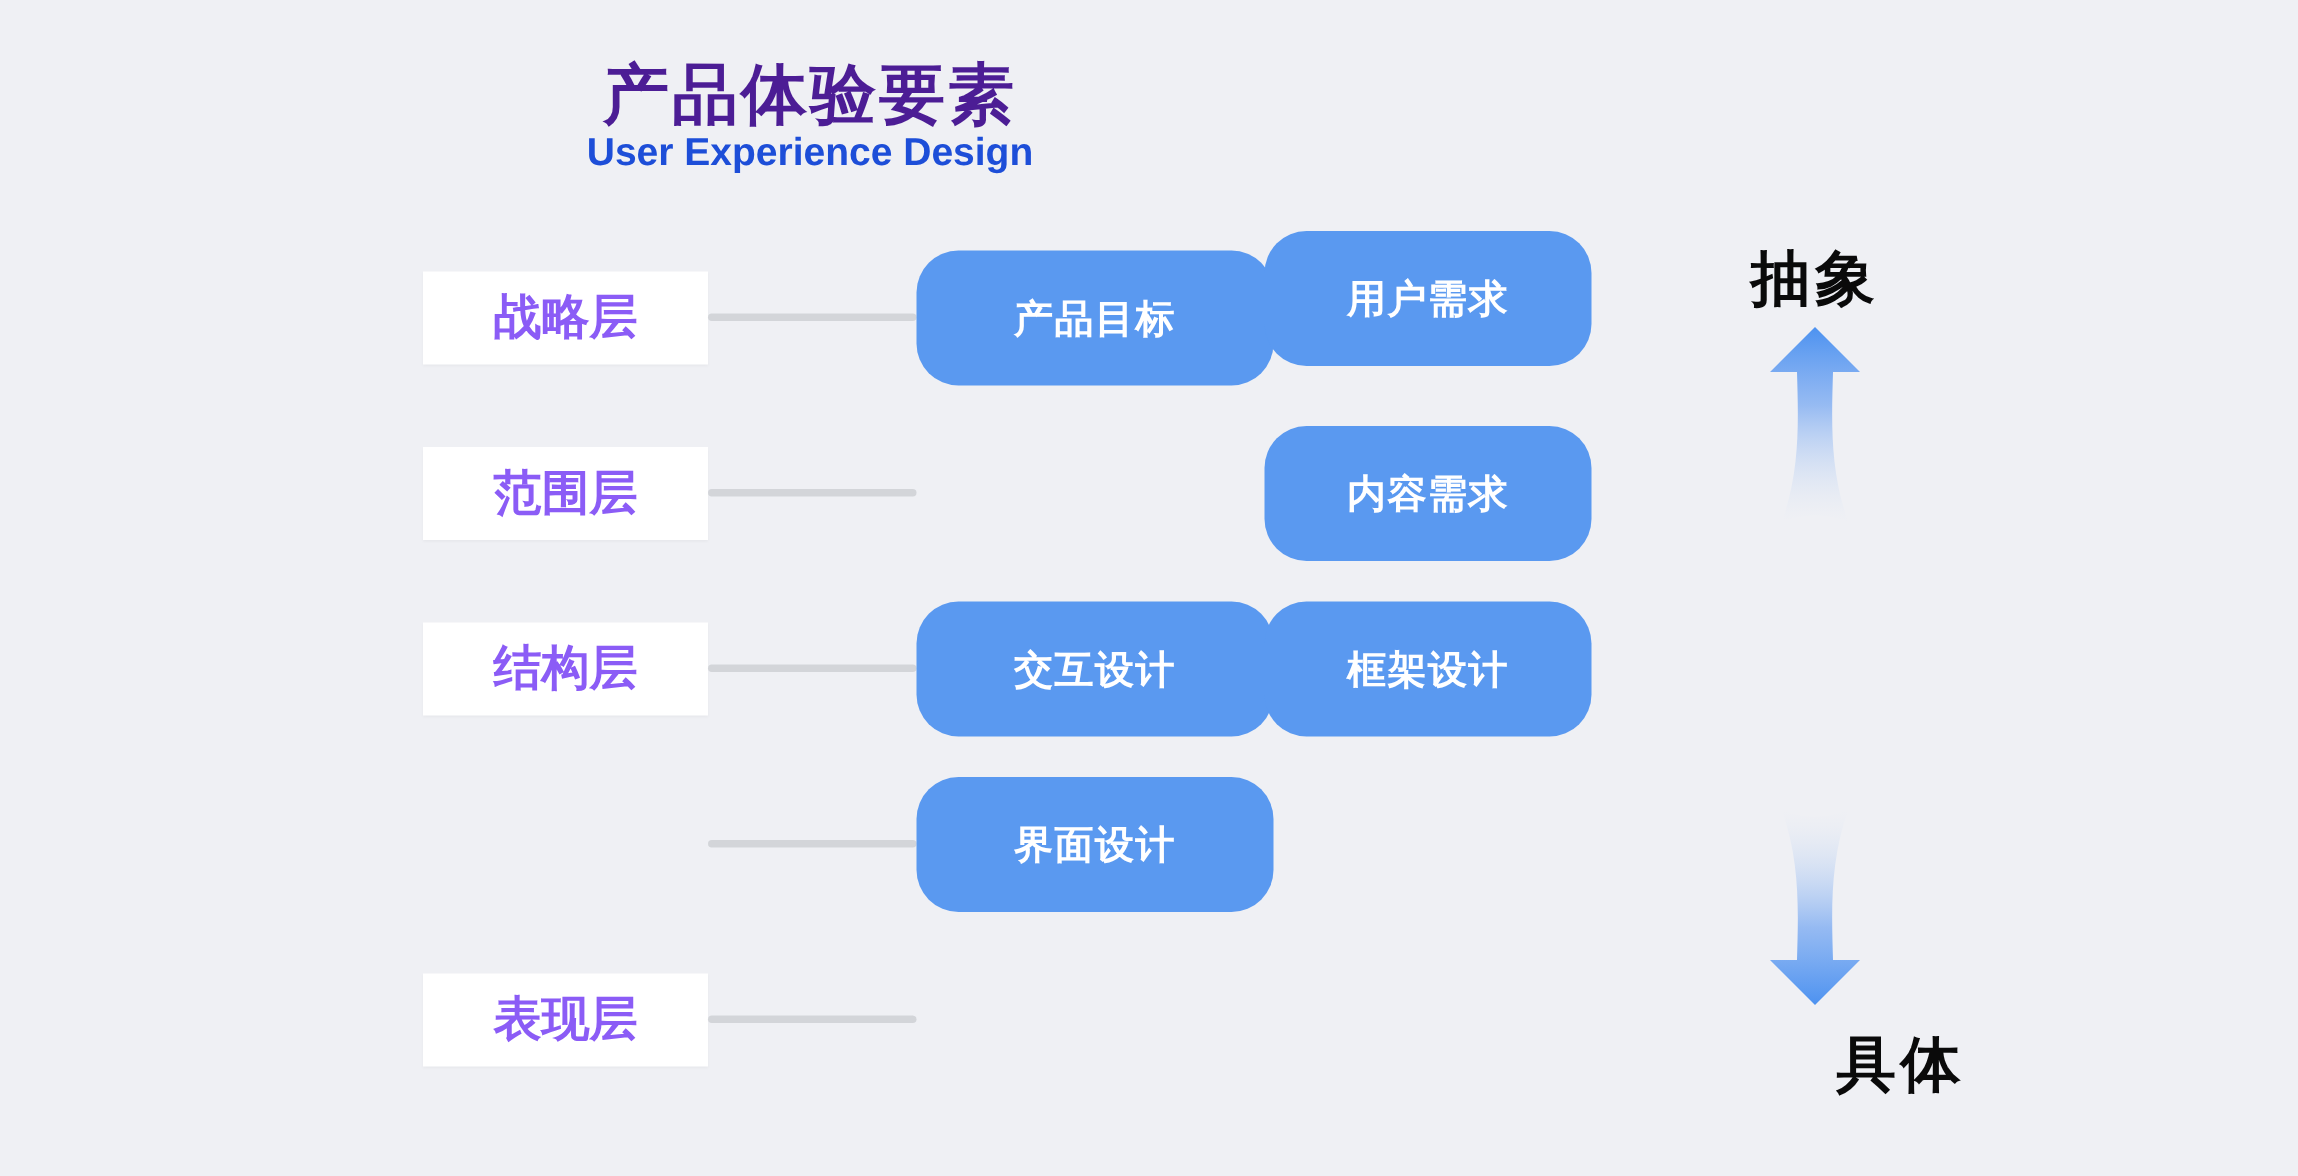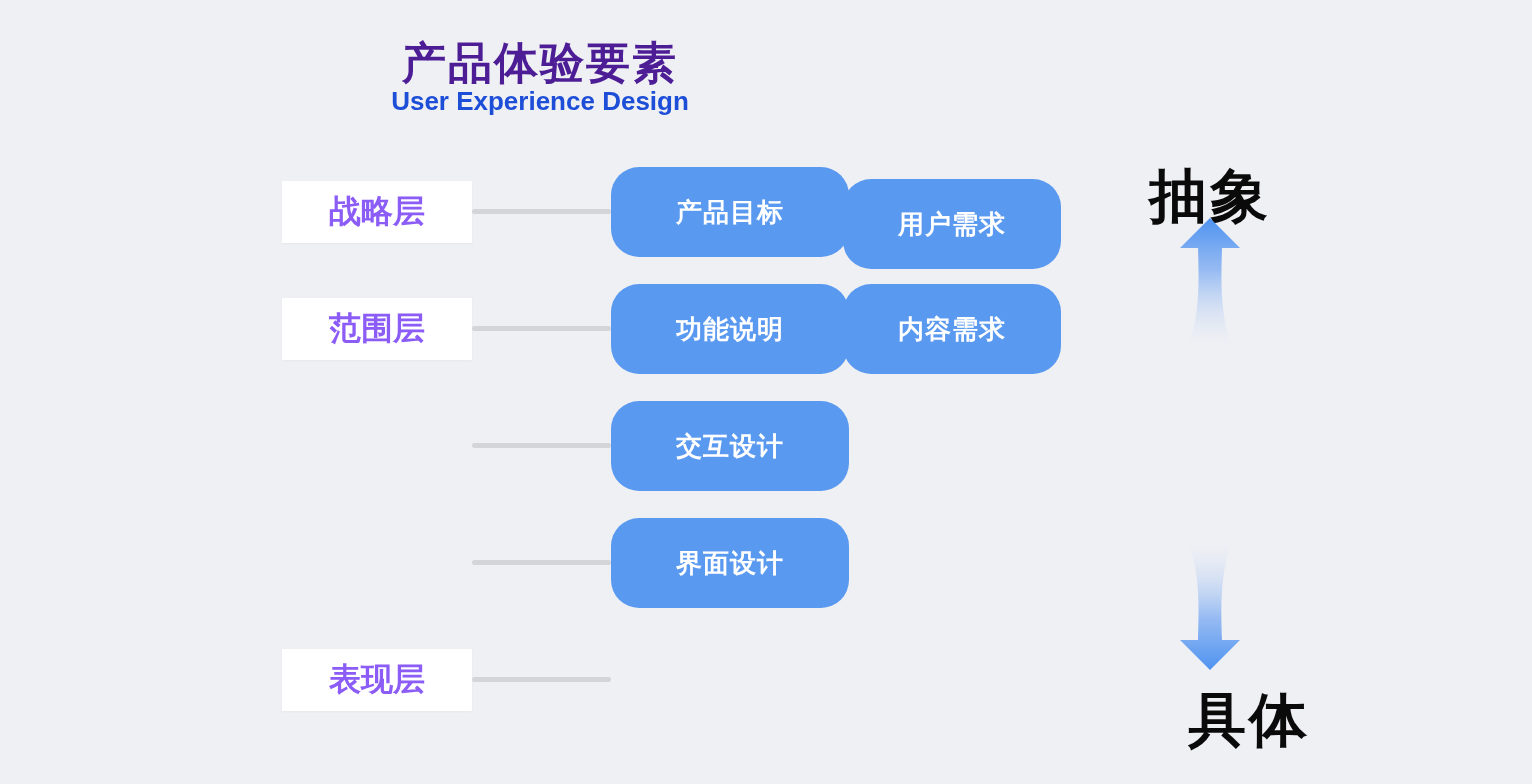--- a/index.html
+++ b/index.html
@@ -72,21 +72,21 @@
     letter-spacing: 1px;
   }
   .node.a { left: 611px; width: 238px; }
   .node.b { left: 843px; width: 218px; }
   .node.wide { left: 611px; width: 440px; }
   .axis-label {
     position: absolute;
     left: 1110px;
     width: 200px;
     text-align: center;
-    font-size: 58px;
+    font-size: 40px;
     font-weight: 800;
     color: #0a0a0a;
     letter-spacing: 3px;
   }
   .axis-label.top { top: 158px; }
   .axis-label.bottom { top: 682px; text-align: right; }
   .arrow-svg { position: absolute; left: 1178px; width: 64px; height: 136px; }
   .arrow-svg.up { top: 218px; }
   .arrow-svg.down { top: 534px; }
 </style>
@@ -94,29 +94,30 @@
 <body>
 
 <div class="canvas">
 
   <div class="title">产品体验要素</div>
   <div class="subtitle">User Experience Design</div>
 
   <div class="layer-box" style="top:181px">战略层</div>
   <div class="connector" style="top:209px"></div>
   <div class="node a" style="top:167px">产品目标</div>
-  <div class="node b" style="top:179px">用户需求</div>
+  <div class="node b" style="top:154px">用户需求</div>
 
   <div class="layer-box" style="top:298px">范围层</div>
   <div class="connector" style="top:326px"></div>
-  <div class="node a" style="top:284px">功能说明</div>
   <div class="node b" style="top:284px">内容需求</div>
 
+  <div class="layer-box" style="top:415px">结构层</div>
   <div class="connector" style="top:443px"></div>
   <div class="node a" style="top:401px">交互设计</div>
+  <div class="node b" style="top:401px">框架设计</div>
 
   <div class="connector" style="top:560px"></div>
   <div class="node a" style="top:518px">界面设计</div>
 
   <div class="layer-box" style="top:649px">表现层</div>
   <div class="connector" style="top:677px"></div>
 
   <div class="axis-label top">抽象</div>
 
   <svg class="arrow-svg up" viewBox="0 0 64 136" aria-hidden="true">

